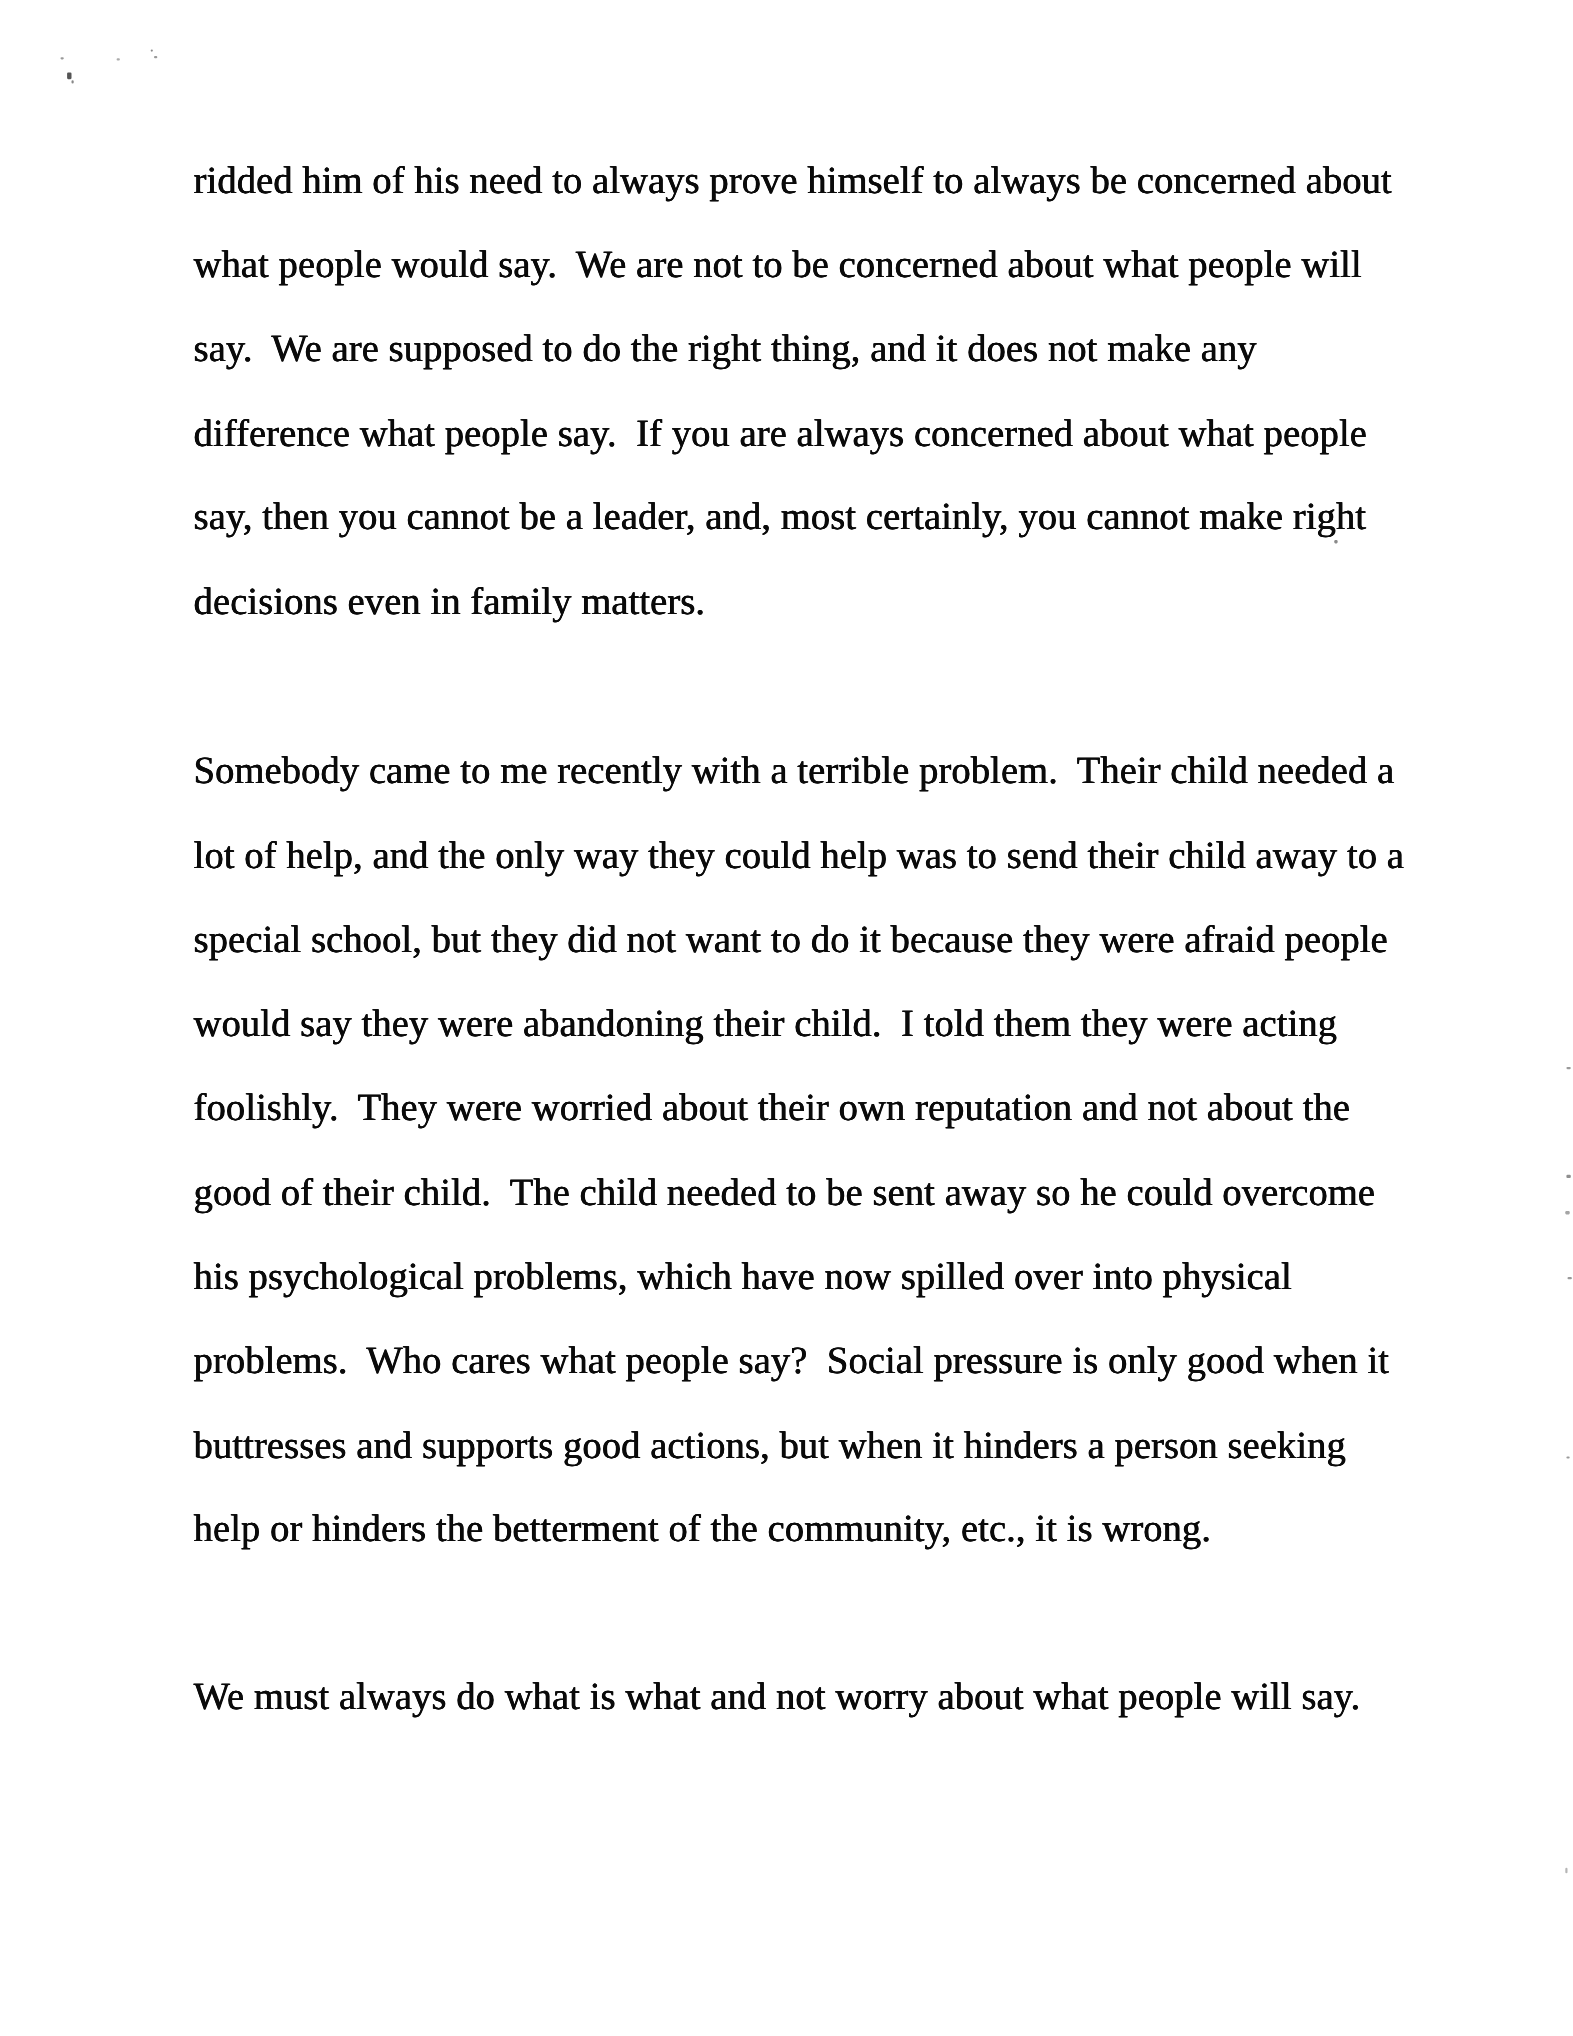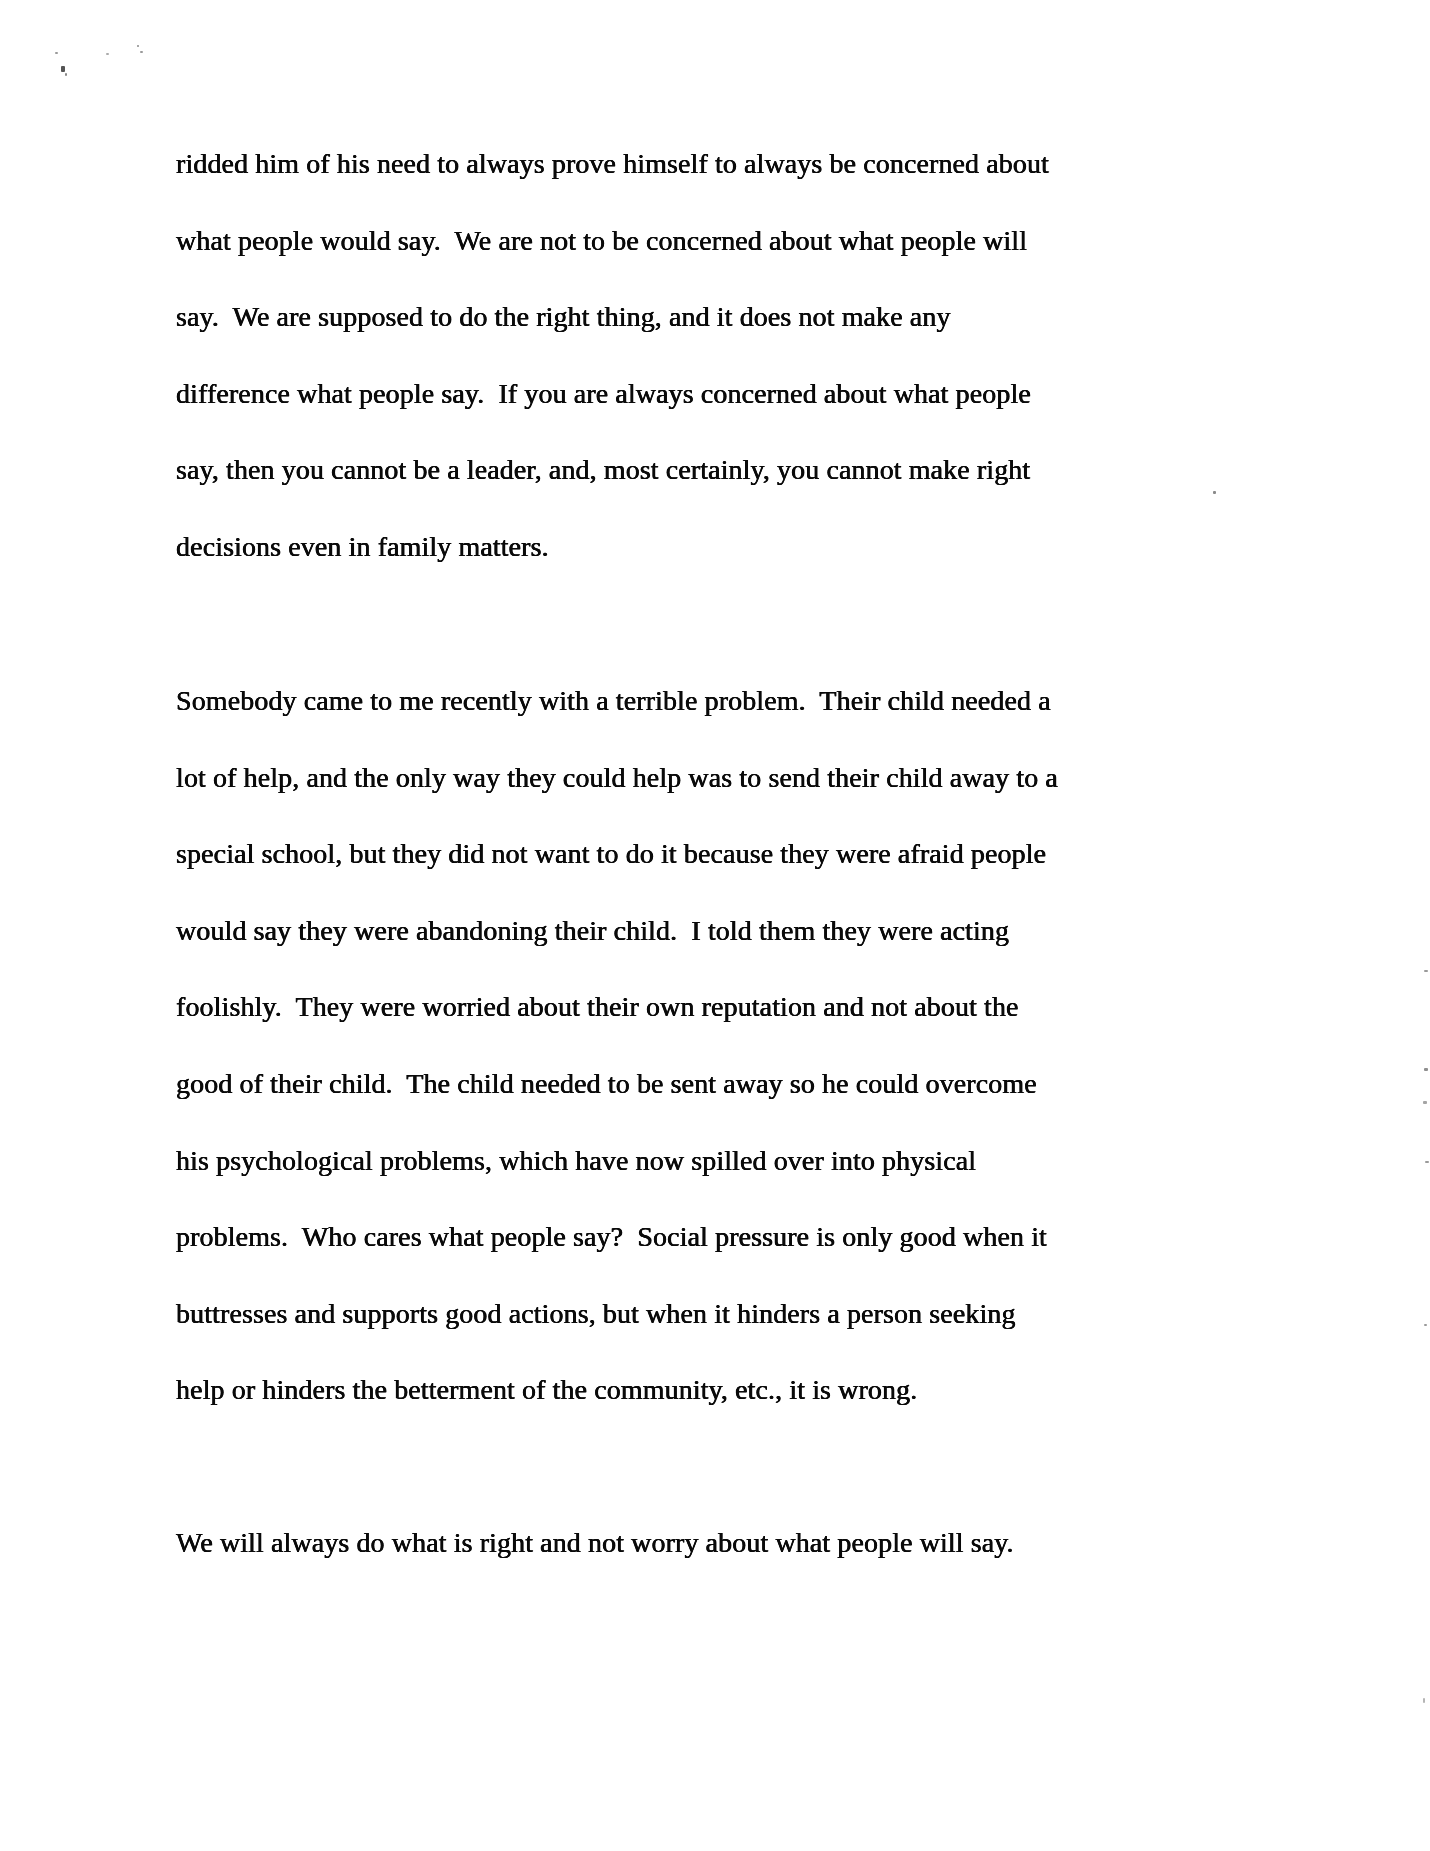--- a/index.html
+++ b/index.html
@@ -12,21 +12,21 @@
     width: 1430px;
     height: 1851px;
     background: #ffffff;
     overflow: hidden;
     font-family: "Liberation Serif", serif;
     color: #0a0a0a;
   }
   .para {
     position: absolute;
     left: 176px;
-    font-size: 28px;
+    font-size: 35px;
     line-height: 76.6px;
     white-space: pre;
     letter-spacing: 0.1px;
     text-shadow: 0.35px 0 0 #0a0a0a, -0.25px 0 0 #0a0a0a;
   }
   .p1 { top: 126px; }
   .p2 { top: 663px; }
   .p3 { top: 1505px; }
   .speck {
     position: absolute;
@@ -35,21 +35,21 @@
 </style>
 </head>
 <body>
 
 <div class="page">
 
   <div class="para p1"><div class="line">ridded him of his need to always prove himself to always be concerned about</div><div class="line">what people would say.  We are not to be concerned about what people will</div><div class="line">say.  We are supposed to do the right thing, and it does not make any</div><div class="line">difference what people say.  If you are always concerned about what people</div><div class="line">say, then you cannot be a leader, and, most certainly, you cannot make right</div><div class="line">decisions even in family matters.</div></div>
 
   <div class="para p2"><div class="line">Somebody came to me recently with a terrible problem.  Their child needed a</div><div class="line">lot of help, and the only way they could help was to send their child away to a</div><div class="line">special school, but they did not want to do it because they were afraid people</div><div class="line">would say they were abandoning their child.  I told them they were acting</div><div class="line">foolishly.  They were worried about their own reputation and not about the</div><div class="line">good of their child.  The child needed to be sent away so he could overcome</div><div class="line">his psychological problems, which have now spilled over into physical</div><div class="line">problems.  Who cares what people say?  Social pressure is only good when it</div><div class="line">buttresses and supports good actions, but when it hinders a person seeking</div><div class="line">help or hinders the betterment of the community, etc., it is wrong.</div></div>
 
-  <div class="para p3"><div class="line">We will always do what is right and not worry about what people will say.</div></div>
+  <div class="para p3"><div class="line">We must always do what is what and not worry about what people will say.</div></div>
 
   <div class="speck" style="left:55px;  top:52px;   width:3px; height:2px; background:#9a9a9a;"></div>
   <div class="speck" style="left:106px; top:53px;   width:3px; height:2px; background:#ababab;"></div>
   <div class="speck" style="left:137px; top:45px;   width:2px; height:2px; background:#8a8a8a;"></div>
   <div class="speck" style="left:140px; top:51px;   width:3px; height:2px; background:#9a9a9a;"></div>
   <div class="speck" style="left:61px;  top:66px;   width:4px; height:6px; background:#555555;"></div>
   <div class="speck" style="left:65px;  top:73px;   width:2px; height:3px; background:#888888;"></div>
   <div class="speck" style="left:1213px; top:491px; width:3px; height:3px; background:#8a8a8a;"></div>
   <div class="speck" style="left:1424px; top:970px;  width:4px; height:2px; background:#9a9a9a;"></div>
   <div class="speck" style="left:1424px; top:1068px; width:4px; height:3px; background:#8f8f8f;"></div>

